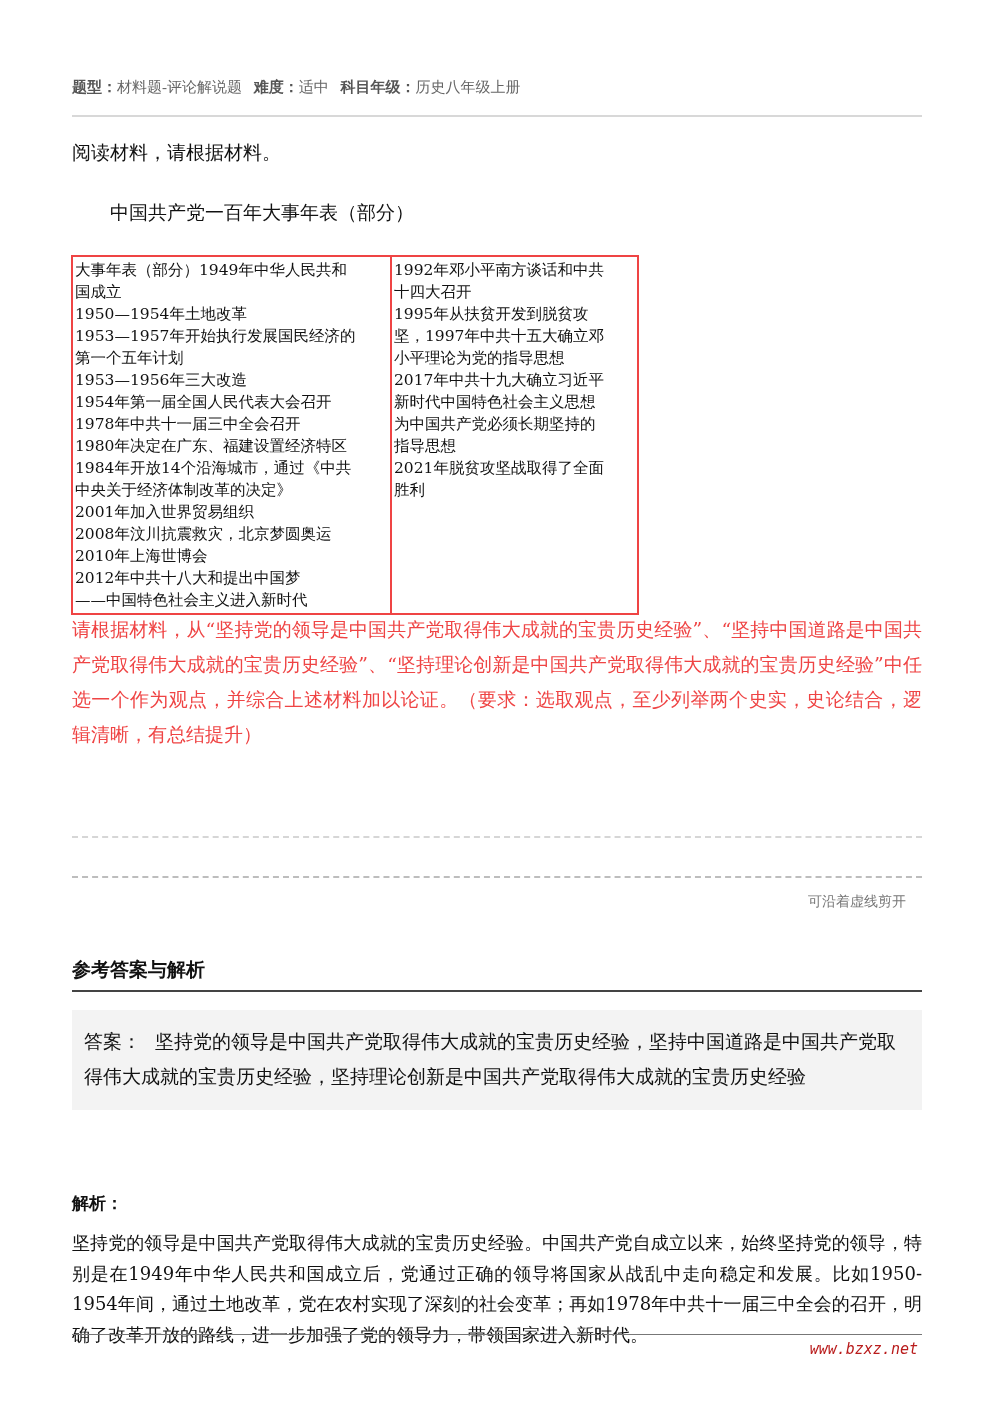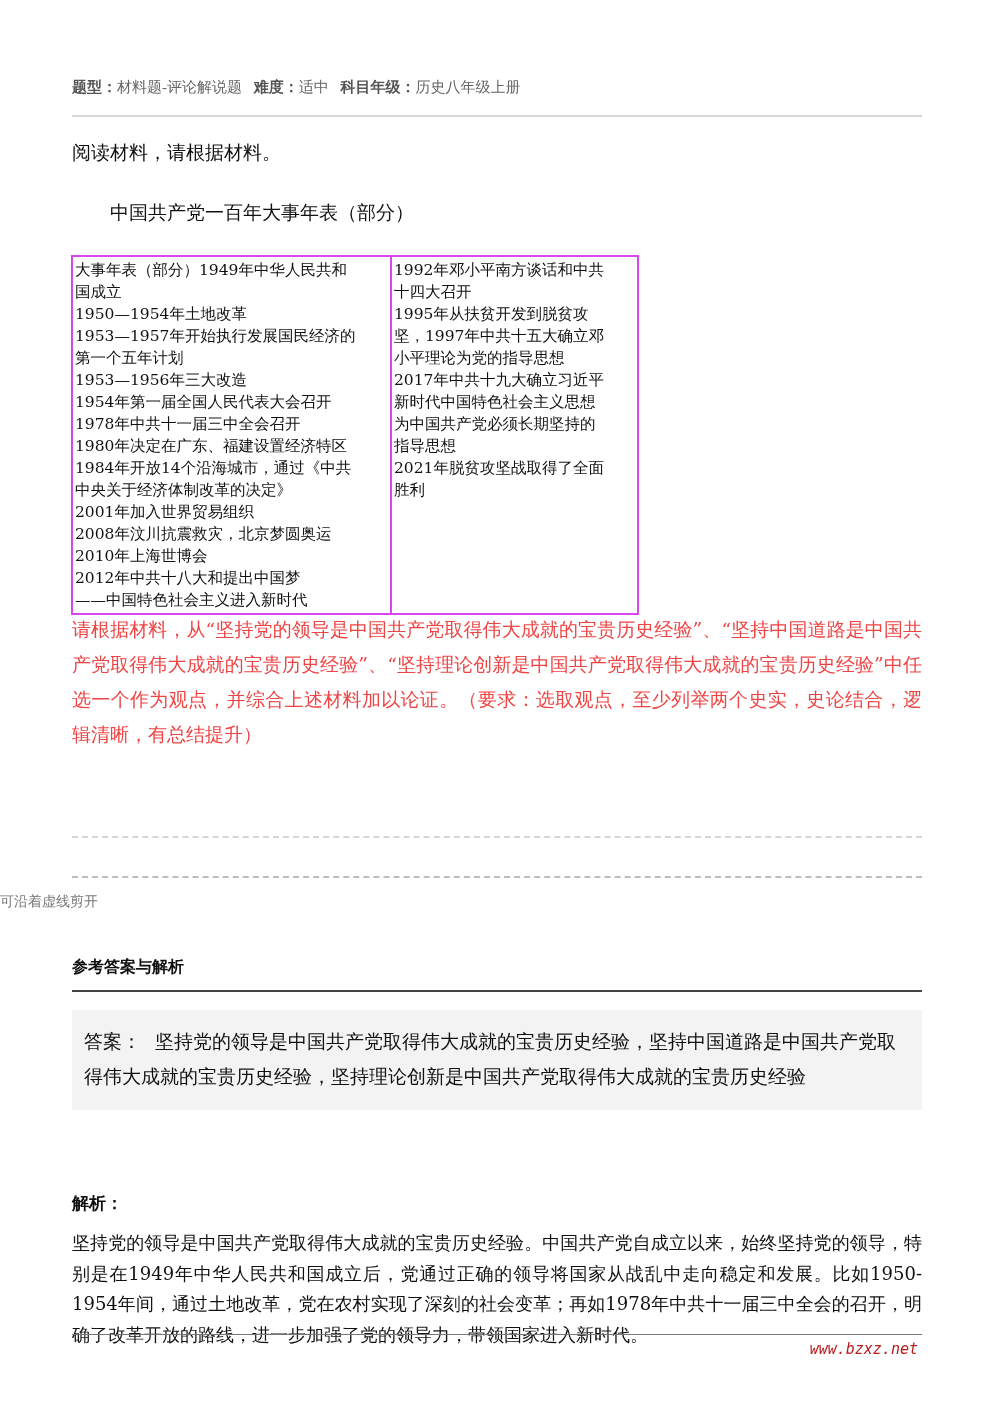--- a/index.html
+++ b/index.html
@@ -6,31 +6,31 @@
   body { width: 992px; height: 1403px; position: relative; overflow: hidden;
          font-family: "DejaVu Serif", "Liberation Serif", serif; color: #111; }
   .meta-bar { position: absolute; left: 72px; top: 78px; width: 850px; font-size: 15px; color: #666;
               font-family: Liberation Serif, serif; }
   .meta-bar .k { font-weight: bold; color: #555; }
   .meta-bar .gap { display: inline-block; width: 8px; }
   .meta-rule { position: absolute; left: 72px; top: 115px; width: 850px; height: 2px; background: #d8d8d8; }
   .intro { position: absolute; left: 72px; top: 140px; font-size: 19px; color: #111; }
   .table-title { position: absolute; left: 110px; top: 200px; font-size: 19px; color: #111; }
   .events-table { position: absolute; left: 71px; top: 255px; border-collapse: collapse; border: 2px solid #111; }
-  .events-table td { vertical-align: top; border: 2px solid #d946ef; padding: 2px 2px; font-size: 15.5px; line-height: 22px; }
+  .events-table td { vertical-align: top; border: 2px solid #ef4444; padding: 2px 2px; font-size: 15.5px; line-height: 22px; }
   .events-table td.c1 { width: 313px; height: 350px; }
   .events-table td.c2 { width: 241px; }
   .events-table .line { display: block; white-space: nowrap; }
   .question { position: absolute; left: 72px; top: 612px; width: 850px; font-size: 19px; line-height: 35px; color: #ef4444; text-align: justify; }
   .dash { position: absolute; left: 72px; width: 850px; height: 0; border-top: 2px dashed #bdbdbd; }
   .dash.d1 { top: 836px; border-top-color: #d6d6d6; }
   .dash.d2 { top: 876px; }
-  .cut-note { position: absolute; left: 0; width: 906px; top: 893px; text-align: left; font-size: 14px; color: #777;
+  .cut-note { position: absolute; left: 0; width: 906px; top: 893px; text-align: right; font-size: 14px; color: #777;
               font-family: "DejaVu Sans", "Liberation Sans", sans-serif; }
-  .section-title { position: absolute; left: 72px; top: 957px; font-size: 16px; font-weight: bold; color: #111;
+  .section-title { position: absolute; left: 72px; top: 957px; font-size: 19px; font-weight: bold; color: #111;
                    font-family: "DejaVu Sans", "Liberation Sans", sans-serif; }
   .section-rule { position: absolute; left: 72px; top: 990px; width: 850px; height: 2px; background: #444; }
   .answer-box { position: absolute; left: 72px; top: 1010px; width: 826px; padding: 14px 12px 16px 12px; background: #f3f3f3;
                 font-size: 19px; line-height: 35px; color: #111; }
   .answer-box .lbl { font-weight: normal; font-family: "DejaVu Sans", "Liberation Sans", sans-serif; margin-right: 14px; }
   .analysis-label { position: absolute; left: 72px; top: 1160px; font-size: 17px; font-weight: bold;
                     font-family: "DejaVu Sans", "Liberation Sans", sans-serif; margin-top: 32px; }
   .analysis { position: absolute; left: 72px; top: 1228px; width: 850px; font-size: 18px; line-height: 30.5px; color: #111; text-align: justify; }
   .footer-rule { position: absolute; left: 72px; top: 1334px; width: 850px; height: 1px; background: #777; }
   .footer-url { position: absolute; right: 74px; top: 1340px; font-size: 15px; font-style: italic; color: #b91c1c;

